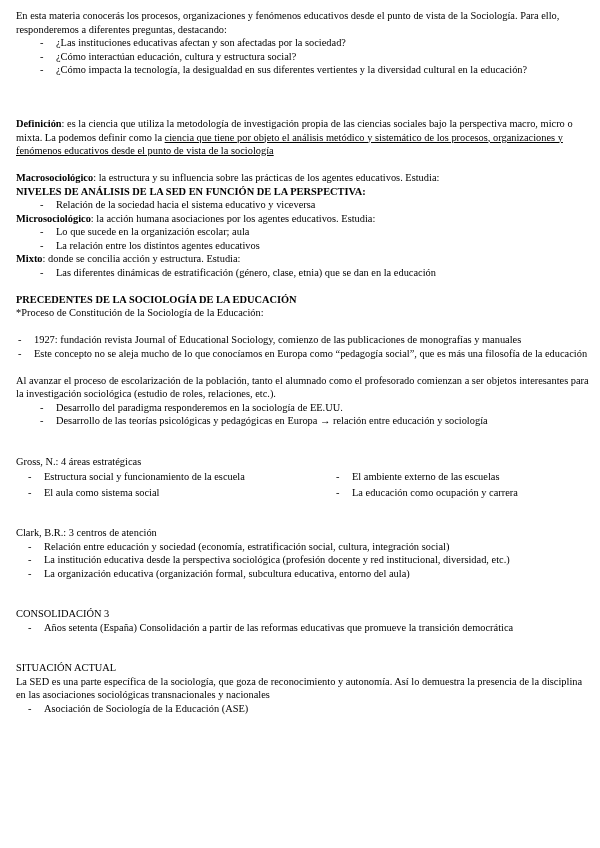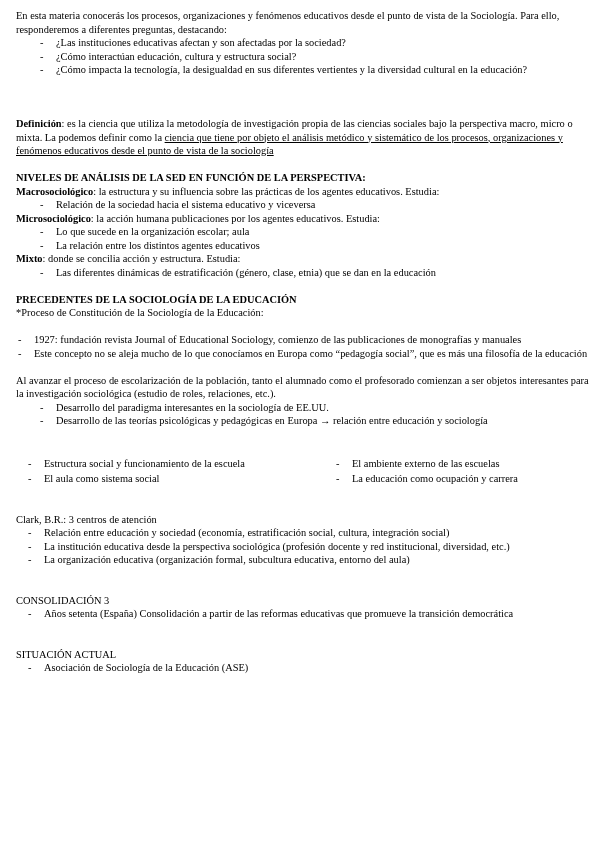--- a/index.html
+++ b/index.html
@@ -51,29 +51,29 @@
       </div>
       <div class="bullet ind2">
         <span class="marker">-</span>
         <span class="btext"><span>¿Cómo impacta la tecnología, la desigualdad en sus diferentes vertientes y la diversidad cultural en la educación?</span></span>
       </div>
     </div>
     <div class="space" style="height: 27px;"></div>
     <div class="space" style="height: 13.5px;"></div>
     <div class="para"><span class="b">Definición</span><span>: es la ciencia que utiliza la metodología de investigación propia de las ciencias sociales bajo la perspectiva macro, micro o mixta. La podemos definir como la </span><span class="u">ciencia que tiene por objeto el análisis metódico y sistemático de los procesos, organizaciones y fenómenos educativos desde el punto de vista de la sociología</span></div>
     <div class="space" style="height: 13.5px;"></div>
+    <div class="para"><span class="b">Macrosociológico</span><span>: la estructura y su influencia sobre las prácticas de los agentes educativos. Estudia:</span></div>
     <div class="para"><span class="b">NIVELES DE ANÁLISIS DE LA SED EN FUNCIÓN DE LA PERSPECTIVA:</span></div>
-    <div class="para"><span class="b">Macrosociológico</span><span>: la estructura y su influencia sobre las prácticas de los agentes educativos. Estudia:</span></div>
     <div class="bullets">
       <div class="bullet ind2">
         <span class="marker">-</span>
         <span class="btext"><span>Relación de la sociedad hacia el sistema educativo y viceversa</span></span>
       </div>
     </div>
-    <div class="para"><span class="b">Microsociológico</span><span>: la acción humana publicaciones por los agentes educativos. Estudia:</span></div>
+    <div class="para"><span class="b">Microsociológico</span><span>: la acción humana asociaciones por los agentes educativos. Estudia:</span></div>
     <div class="bullets">
       <div class="bullet ind2">
         <span class="marker">-</span>
         <span class="btext"><span>Lo que sucede en la organización escolar; aula</span></span>
       </div>
       <div class="bullet ind2">
         <span class="marker">-</span>
         <span class="btext"><span>La relación entre los distintos agentes educativos</span></span>
       </div>
     </div>
@@ -96,28 +96,29 @@
       <div class="bullet ind0">
         <span class="marker">-</span>
         <span class="btext"><span>Este concepto no se aleja mucho de lo que conocíamos en Europa como “pedagogía social”, que es más una filosofía de la educación</span></span>
       </div>
     </div>
     <div class="space" style="height: 13.5px;"></div>
     <div class="para"><span>Al avanzar el proceso de escolarización de la población, tanto el alumnado como el profesorado comienzan a ser objetos interesantes para la investigación sociológica (estudio de roles, relaciones, etc.).</span></div>
     <div class="bullets">
       <div class="bullet ind2">
         <span class="marker">-</span>
-        <span class="btext"><span>Desarrollo del paradigma interesantes en la sociología de EE.UU.</span></span>
+        <span class="btext"><span>Desarrollo del paradigma responderemos en la sociología de EE.UU.</span></span>
       </div>
       <div class="bullet ind2">
         <span class="marker">-</span>
         <span class="btext"><span>Desarrollo de las teorías psicológicas y pedagógicas en Europa → relación entre educación y sociología</span></span>
       </div>
     </div>
     <div class="space" style="height: 27px;"></div>
+    <div class="para"><span>Gross, N.: 4 áreas estratégicas</span></div>
     <div class="cols">
       <div class="bullet ind1">
         <span class="marker">-</span>
         <span class="btext"><span>Estructura social y funcionamiento de la escuela</span></span>
       </div>
       <div class="bullet ind0">
         <span class="marker">-</span>
         <span class="btext"><span>El ambiente externo de las escuelas</span></span>
       </div>
     </div>
@@ -150,19 +151,20 @@
     <div class="space" style="height: 27px;"></div>
     <div class="para"><span>CONSOLIDACIÓN 3</span></div>
     <div class="bullets">
       <div class="bullet ind1">
         <span class="marker">-</span>
         <span class="btext"><span>Años setenta (España) Consolidación a partir de las reformas educativas que promueve la transición democrática</span></span>
       </div>
     </div>
     <div class="space" style="height: 27px;"></div>
     <div class="para"><span>SITUACIÓN ACTUAL</span></div>
+    <div class="para"><span>La SED es una parte específica de la sociología, que goza de reconocimiento y autonomía. Así lo demuestra la presencia de la disciplina en las asociaciones sociológicas transnacionales y nacionales</span></div>
     <div class="bullets">
       <div class="bullet ind1">
         <span class="marker">-</span>
         <span class="btext"><span>Asociación de Sociología de la Educación (ASE)</span></span>
       </div>
     </div>
   </div>
 
 </body></html>

